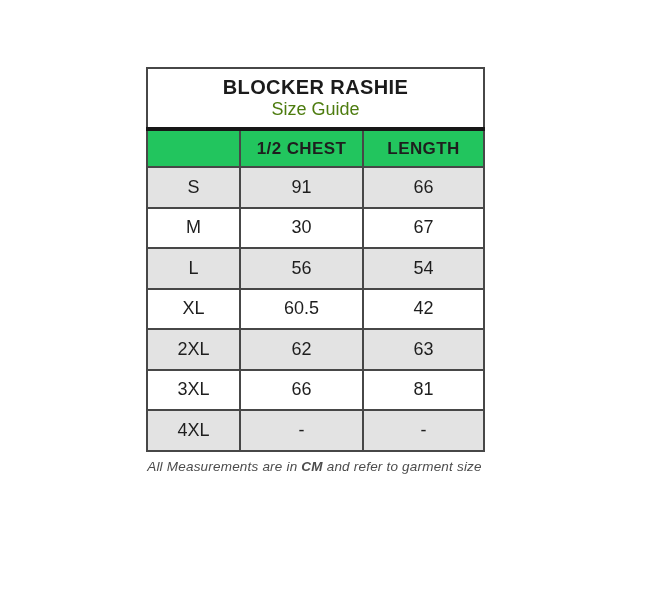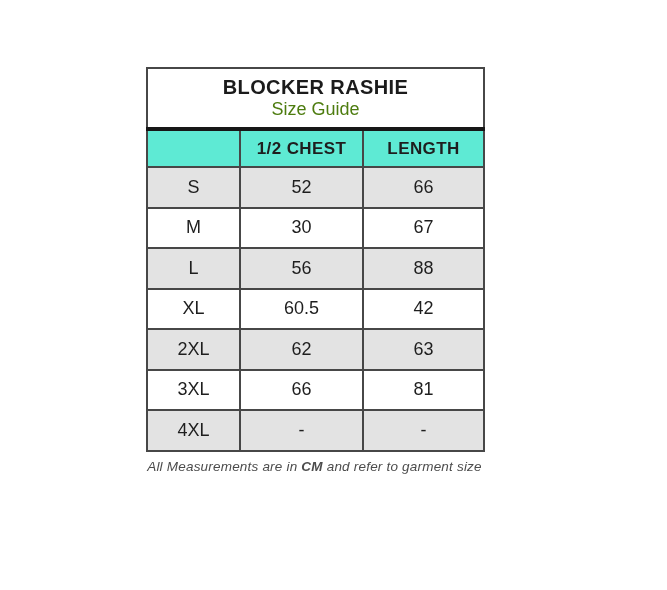--- a/index.html
+++ b/index.html
@@ -51,21 +51,21 @@
     font-size: 18px;
     font-weight: normal;
     color: #4d7c0f;
     line-height: 21px;
   }
   tr.head-row th {
     height: 35px;
     font-size: 17px;
     font-weight: bold;
     letter-spacing: 0.4px;
-    background: #5eead4;
+    background: #22c55e;
   }
   tr.data-row td {
     height: 38.5px;
     font-size: 18px;
     font-weight: normal;
     background: #ffffff;
   }
   tr.data-row.shaded td {
     background: #e3e3e3;
   }
@@ -101,32 +101,32 @@
         </td>
       </tr>
       <tr class="head-row">
         <th></th>
         <th>1/2 CHEST</th>
         <th>LENGTH</th>
       </tr>
 
       <tr class="data-row shaded">
         <td>S</td>
-        <td>52</td>
+        <td>91</td>
         <td>66</td>
       </tr>
       <tr class="data-row">
         <td>M</td>
         <td>30</td>
         <td>67</td>
       </tr>
       <tr class="data-row shaded">
         <td>L</td>
         <td>56</td>
-        <td>88</td>
+        <td>54</td>
       </tr>
       <tr class="data-row">
         <td>XL</td>
         <td>60.5</td>
         <td>42</td>
       </tr>
       <tr class="data-row shaded">
         <td>2XL</td>
         <td>62</td>
         <td>63</td>

